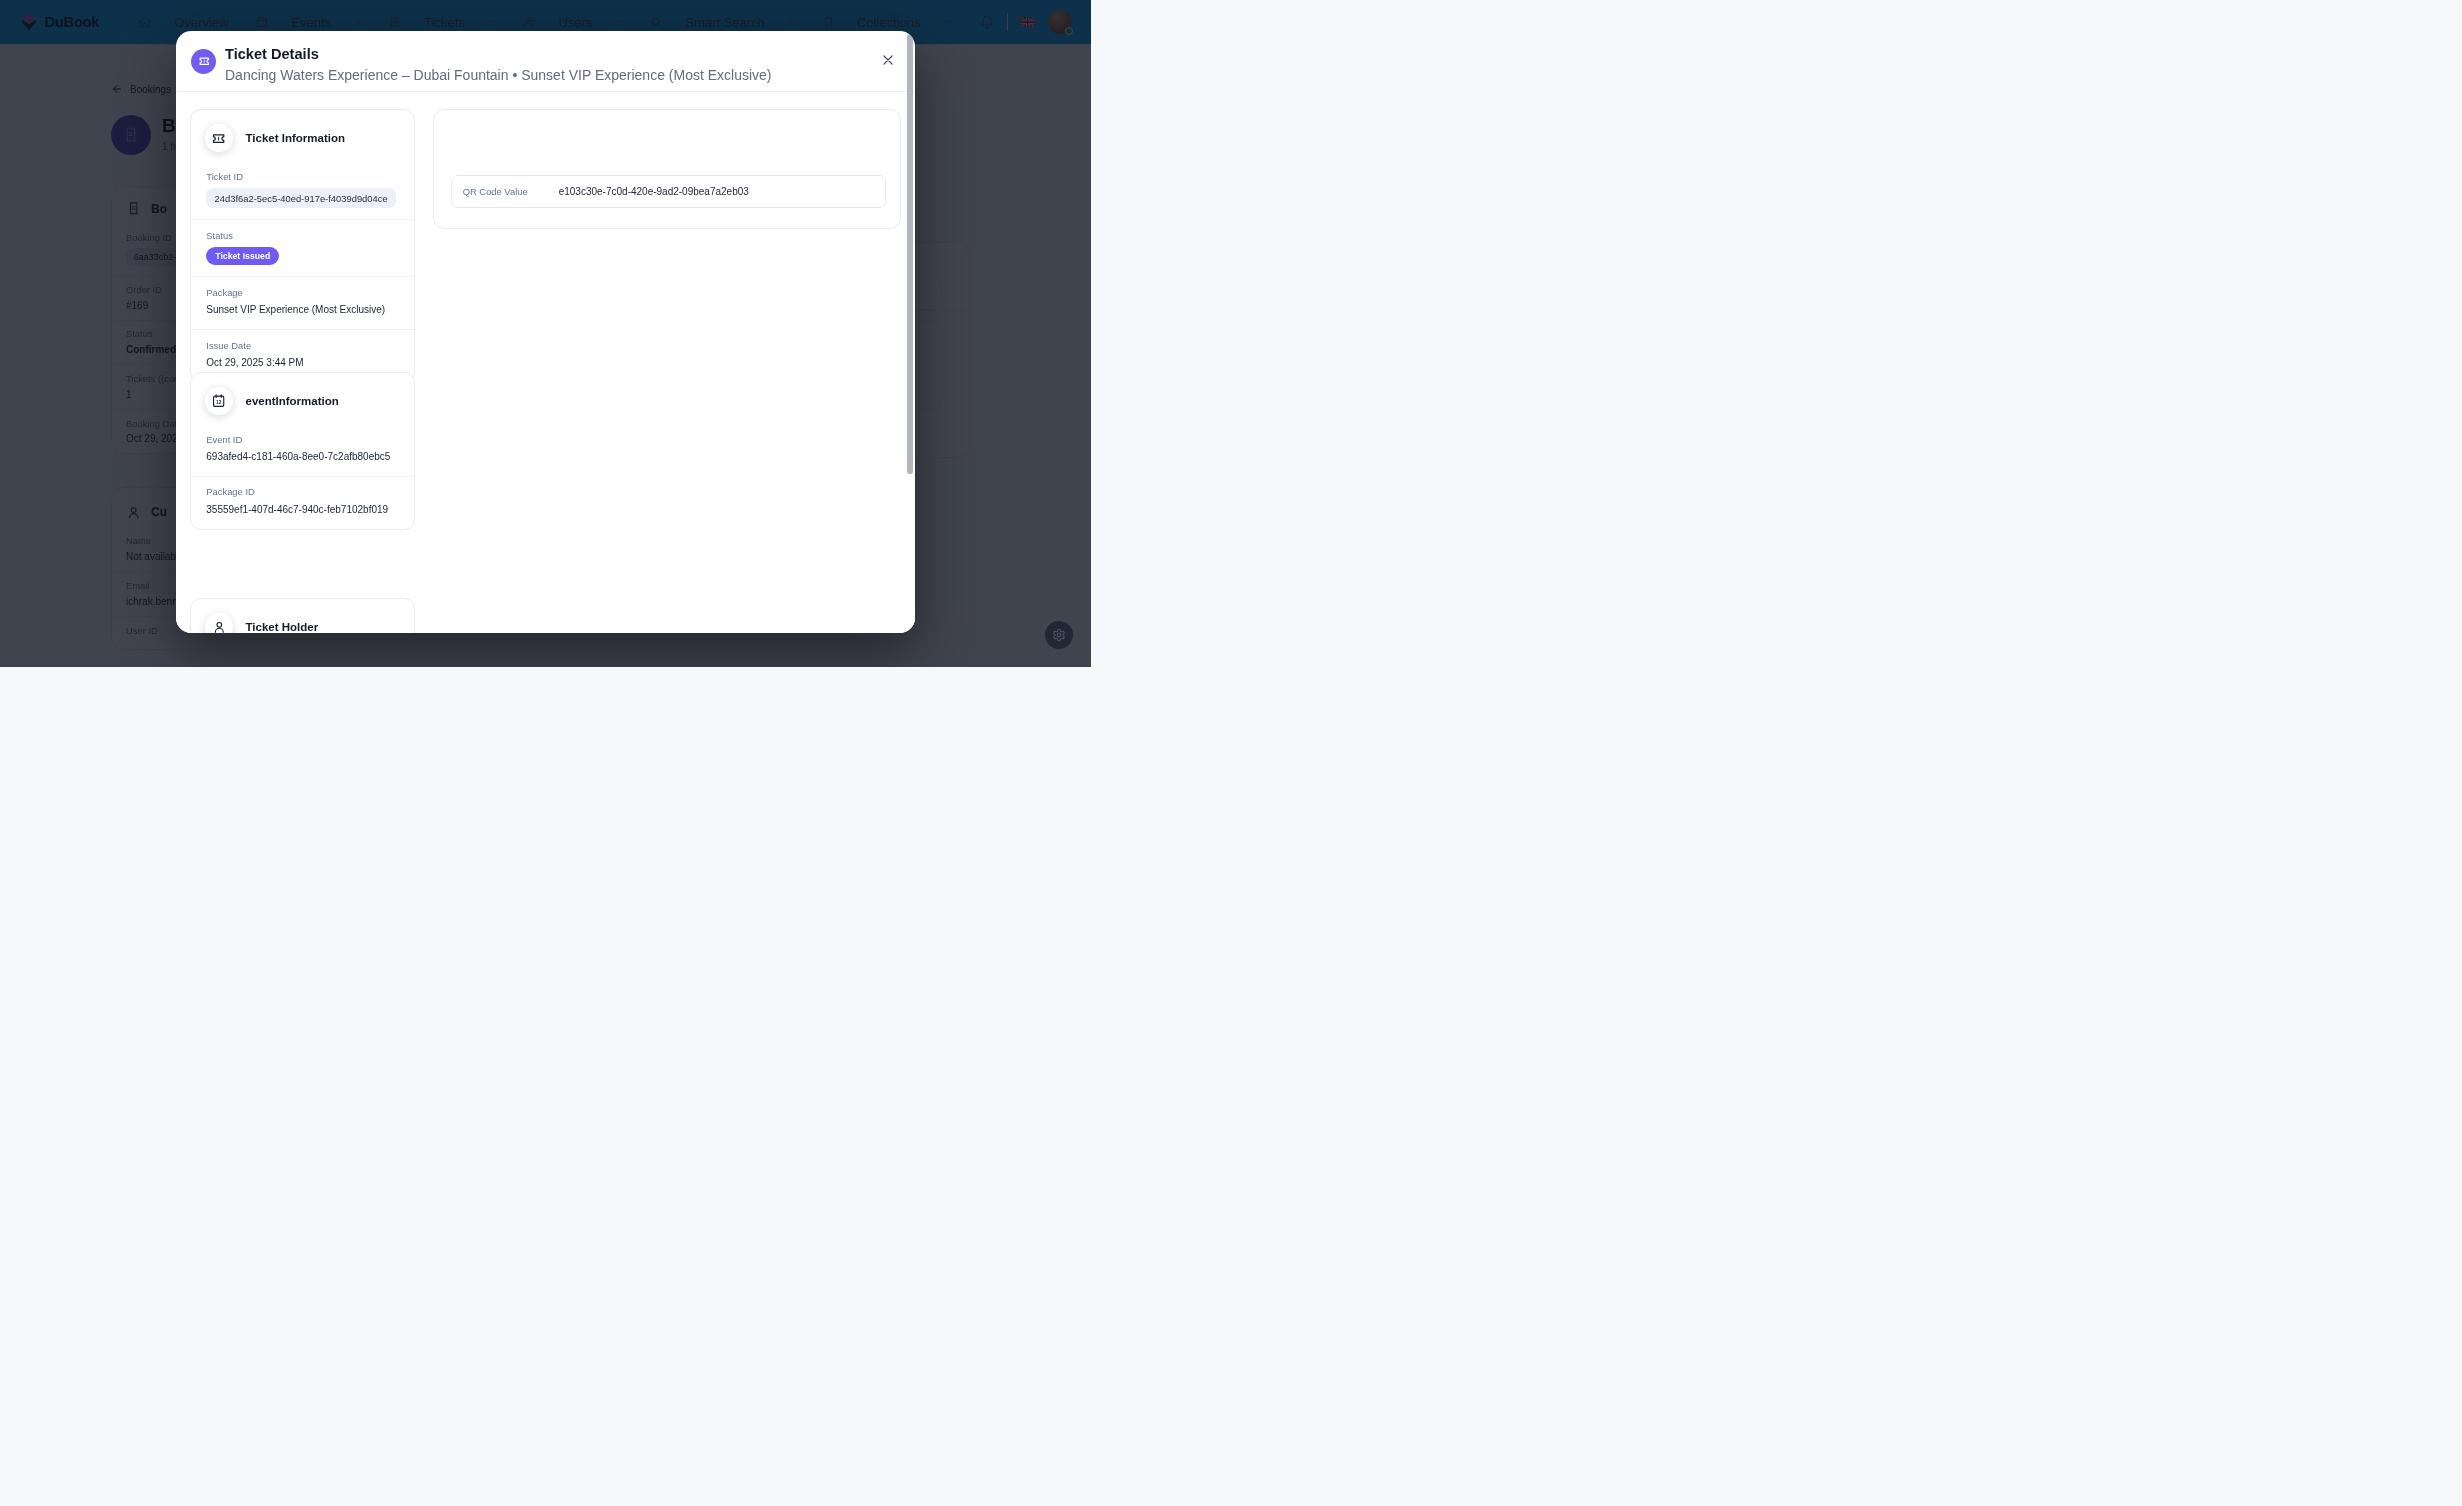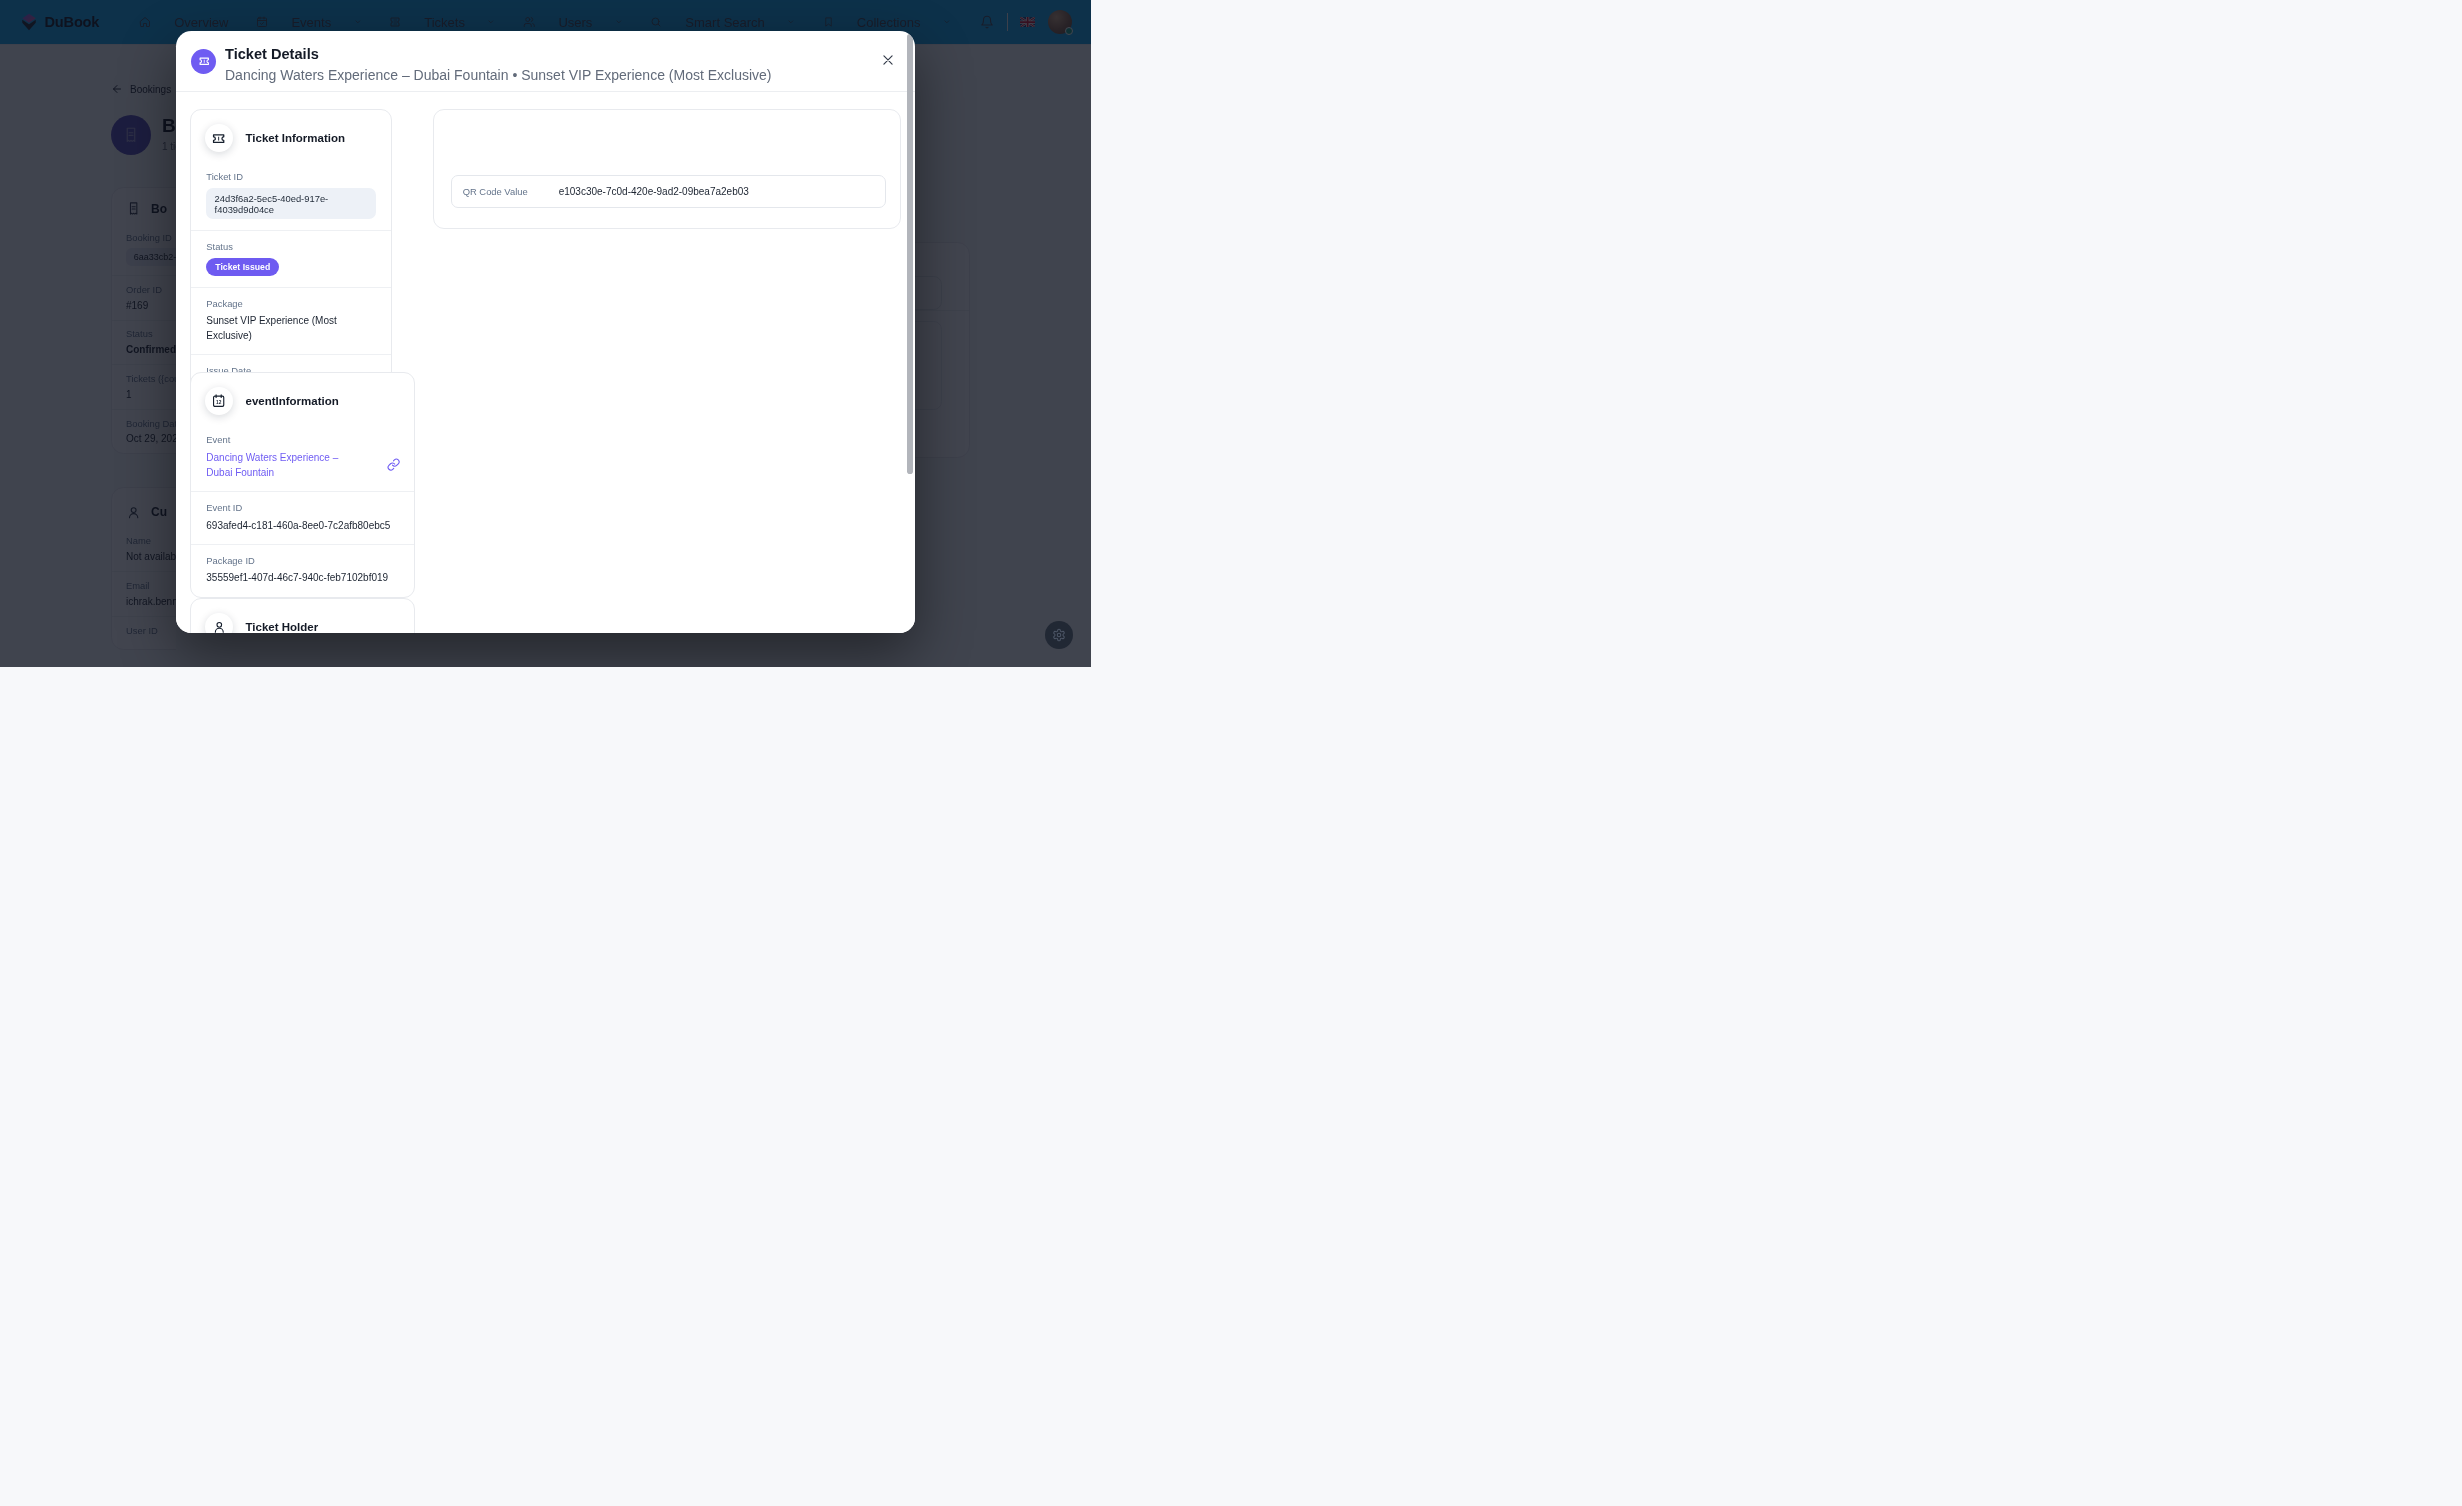--- a/index.html
+++ b/index.html
@@ -80,21 +80,21 @@
   .mcard-title { font-size:11.5px; font-weight:600; color:#141a26; }
   .mrow { padding:9.7px 15.3px 11px; position:relative; }
   .mrow + .mrow { border-top:0.7px solid #eef0f3; }
   .mlabel { font-size:9.4px; color:#64748b; }
   .mvalue { font-size:10px; color:#1b2330; margin-top:5.6px; line-height:1.45; }
   .idpill { display:inline-block; background:#edf1f7; border-radius:7px; padding:4.9px 8.3px;
             font-size:9.4px; color:#1f2937; margin-top:5.6px; }
   .badge { display:inline-block; background:#6e5bf1; color:#fff; border-radius:695px;
            padding:4.2px 9px; font-size:8.7px; font-weight:600; margin-top:5.6px; }
 
-  .card-ti { left:14px; top:17.4px; width:202px; }
+  .card-ti { left:14px; top:17.4px; width:225px; }
   .card-qr { left:257px; top:17.4px; width:468px; height:120px; }
   .qr-box { position:absolute; left:16.7px; top:65px; width:435px; height:33px; border:0.7px solid #e4e7ec;
             border-radius:7px; display:flex; align-items:center; padding:0 11px; }
   .qr-box .mlabel { width:96px; flex:0 0 auto; }
   .qr-box .qr-val { font-size:10px; color:#1b2330; }
 
   .card-ev { left:14px; top:280px; width:225px; }
   .ev-link { display:block; color:#6f5cf3; font-size:10px; line-height:1.5; margin-top:5.6px;
              width:152px; text-decoration:none; cursor:pointer; }
   .ev-linkico { position:absolute; right:14px; top:50%; color:#6f5cf3; cursor:pointer; }
@@ -352,30 +352,20 @@
           <div class="icon-bubble">
             <svg width="15.3" height="15.3" viewBox="0 0 24 24" fill="none" stroke="currentColor" stroke-width="1.8" stroke-linecap="round" stroke-linejoin="round">
                 <rect x="4" y="5" width="16" height="16" rx="2"></rect>
                 <path d="M8 3v4M16 3v4"></path>
                 <text x="12" y="17.5" text-anchor="middle" font-size="7.5" font-weight="bold" fill="currentColor" stroke="none" font-family="Liberation Sans, sans-serif">12</text>
               </svg>
           </div>
           <span class="mcard-title">eventInformation</span>
         </div>
         <div class="mrow">
-          <div class="mlabel">Event</div>
-          <a class="ev-link">Dancing Waters Experience – Dubai Fountain</a>
-          <span class="ev-linkico">
-            <svg width="13.2" height="13.2" viewBox="0 0 24 24" fill="none" stroke="currentColor" stroke-width="2" stroke-linecap="round" stroke-linejoin="round">
-                <path d="M10 13a5 5 0 0 0 7.54.54l3-3a5 5 0 0 0-7.07-7.07l-1.72 1.71"></path>
-                <path d="M14 11a5 5 0 0 0-7.54-.54l-3 3a5 5 0 0 0 7.07 7.07l1.71-1.71"></path>
-              </svg>
-          </span>
-        </div>
-        <div class="mrow">
           <div class="mlabel">Event ID</div>
           <div class="mvalue">693afed4-c181-460a-8ee0-7c2afb80ebc5</div>
         </div>
         <div class="mrow">
           <div class="mlabel">Package ID</div>
           <div class="mvalue">35559ef1-407d-46c7-940c-feb7102bf019</div>
         </div>
       </div>
 
       <div class="mcard card-th">

